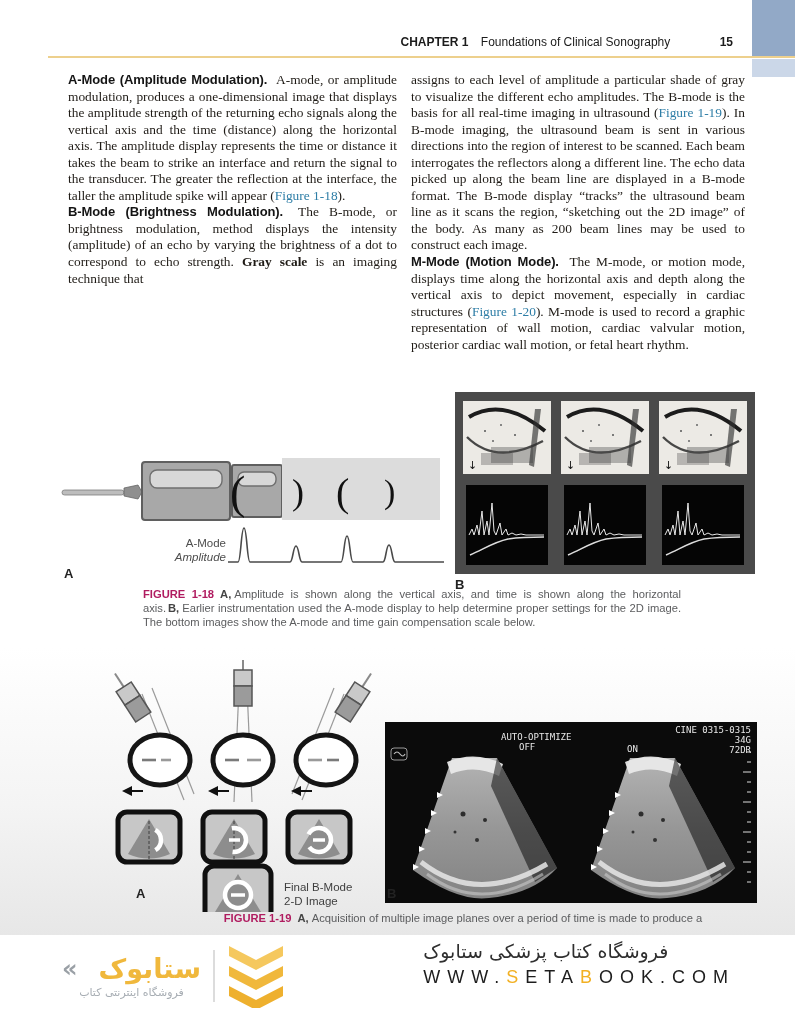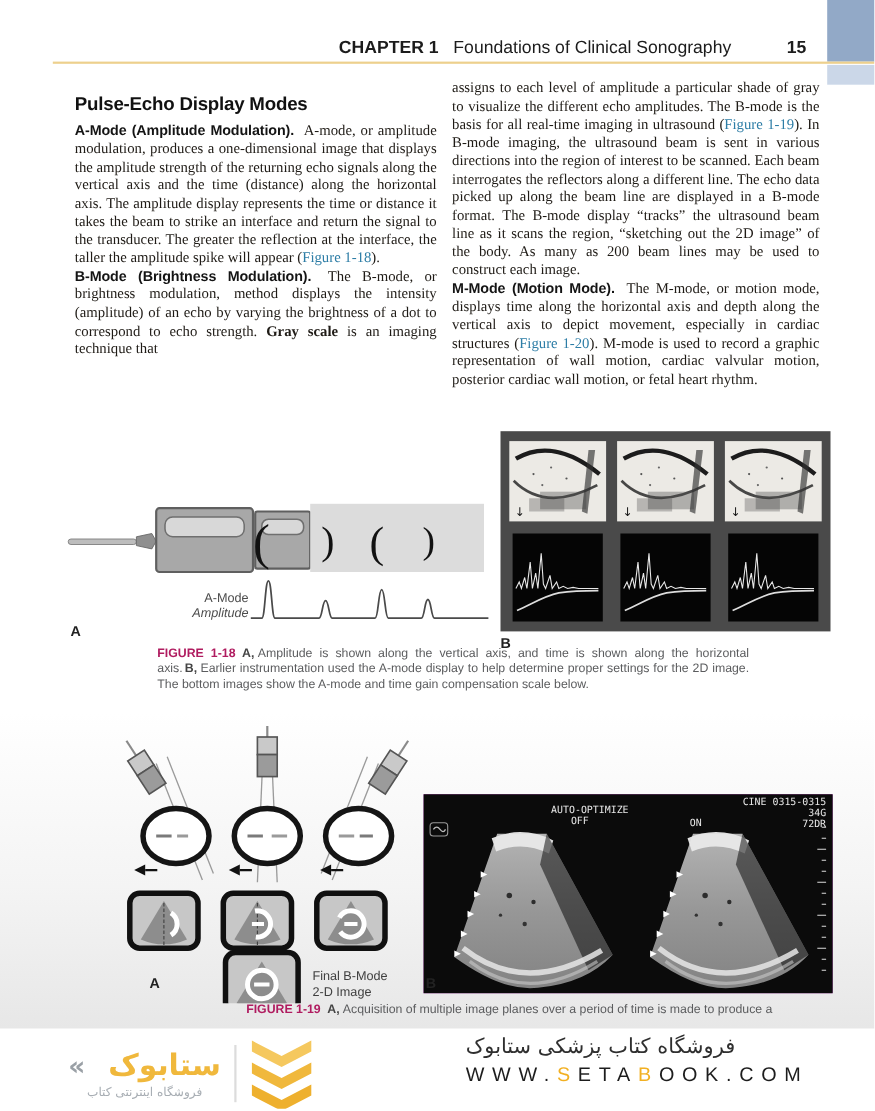--- a/index.html
+++ b/index.html
@@ -5,21 +5,21 @@
   html,body{margin:0;padding:0;}
   body{width:795px;height:1010px;background:#ffffff;position:relative;overflow:hidden;
        font-family:"Liberation Serif",serif;color:#1f1b16;}
   .abs{position:absolute;}
 
   
   .hdr-tab{position:absolute;right:0;top:0;width:43px;height:56px;background:#92a9c7;}
   .hdr-tab-light{position:absolute;right:0;top:59px;width:43px;height:18px;background:#cbd7e8;}
   .hdr-rule{position:absolute;left:48px;right:0;top:56px;height:2px;background:#edd08d;}
   .hdr-text{position:absolute;left:0;right:62px;top:35px;text-align:right;
-            font-family:"Liberation Sans",sans-serif;font-size:16px;color:#1c1c1c;}
+            font-family:"Liberation Sans",sans-serif;font-size:12px;color:#1c1c1c;}
   .hdr-text .chap{font-weight:bold;}
   .hdr-text .title{margin-left:9px;}
   .hdr-text .pageno{font-weight:bold;margin-left:46px;}
 
   
   .col{position:absolute;top:72px;font-size:13.4px;line-height:16.55px;text-align:justify;}
   .col-left{left:68px;width:329px;}
   .col-right{left:411px;width:334px;}
   .col p{margin:0;}
   h2.sect{font-family:"Liberation Sans",sans-serif;font-size:17px;font-weight:bold;color:#111;
@@ -37,21 +37,21 @@
   .caption{position:absolute;font-family:"Liberation Sans",sans-serif;font-size:11.2px;
            line-height:13.8px;color:#5b5c5e;text-align:justify;}
   .cap-tag{color:#b01c60;font-weight:bold;margin-right:4px;}
   .cap-letter{color:#454545;font-weight:bold;margin:0 3px 0 2px;}
   .fig18-caption{left:143px;top:588px;width:538px;}
 
   
   .fig19-bg{left:0;top:648px;width:795px;height:287px;
             background:linear-gradient(180deg,#ffffff 0%,#f4f4f4 55%,#e7e7e7 100%);}
   .fig19a{left:98px;top:660px;}
-  .fig19b{left:385px;top:722px;width:372px;height:181px;background:#701a75;}
+  .fig19b{left:385px;top:722px;width:372px;height:181px;background:#a16207;}
   .scr-txt{position:absolute;font-family:"DejaVu Sans Mono",monospace;font-size:9px;
            color:#e8e8e8;white-space:nowrap;}
   .fig19-caption{left:183px;top:912px;width:560px;text-align:center;}
 
   
   .footer{position:absolute;left:0;top:936px;width:795px;height:74px;background:#ffffff;}
   .footer-logo{position:absolute;left:62px;top:8px;display:flex;align-items:center;gap:12px;}
   .brand-block{text-align:center;}
   .brand-row{display:flex;align-items:center;justify-content:center;gap:2px;direction:ltr;}
   .brand-guillemet{font-family:"DejaVu Sans",sans-serif;font-size:24px;color:#9aa0a6;font-weight:bold;}
@@ -70,21 +70,20 @@
 <div class="hdr-tab"></div>
 <div class="hdr-tab-light"></div>
 <div class="hdr-text">
   <span class="chap">CHAPTER 1</span>
   <span class="title">Foundations of Clinical Sonography</span>
   <span class="pageno">15</span>
 </div>
 <div class="hdr-rule"></div>
 
 <div class="col col-left">
-  <h2 class="sect">Pulse-Echo Display Modes</h2>
   <p>
     <span class="lead">A-Mode (Amplitude Modulation).</span>
     <span>A-mode, or amplitude modulation, produces a one-dimensional image that displays the amplitude strength of the returning echo signals along the vertical axis and the time (distance) along the horizontal axis. The amplitude display represents the time or distance it takes the beam to strike an interface and return the signal to the transducer. The greater the reflection at the interface, the taller the amplitude spike will appear (</span><span class="figlink">Figure 1-18</span><span>).</span>
   </p>
   <p>
     <span class="lead">B-Mode (Brightness Modulation).</span>
     <span>The B-mode, or brightness modulation, method displays the intensity (amplitude) of an echo by varying the brightness of a dot to correspond to echo strength. </span><b class="gray-scale">Gray scale</b><span> is an imaging technique that</span>
   </p>
 </div>
 

